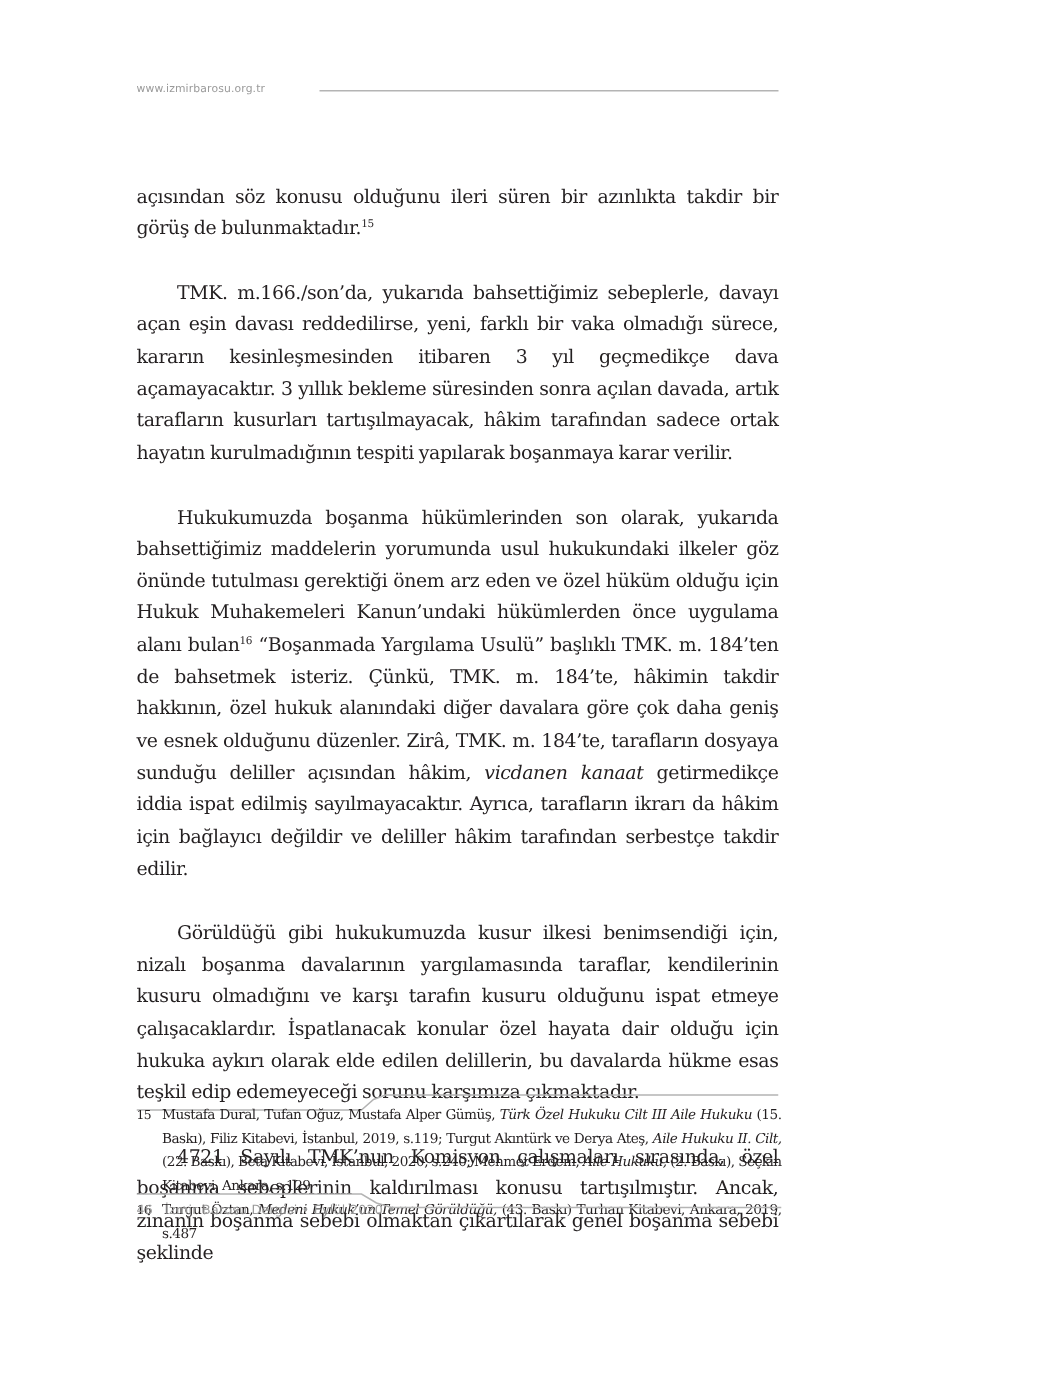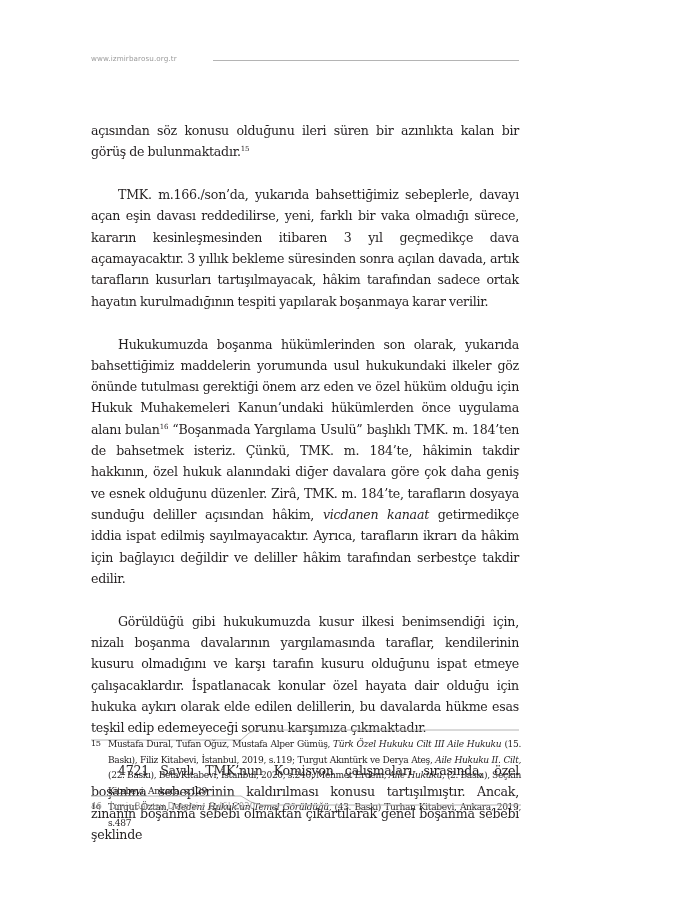--- a/index.html
+++ b/index.html
@@ -31,21 +31,21 @@
 <body>
 
 <div class="page">
 
   <div class="header">
     <span class="header-url">www.izmirbarosu.org.tr</span>
     <div class="header-rule"></div>
   </div>
 
   <div class="body-text" id="body-text">
-      <p><span>açısından söz konusu olduğunu ileri süren bir azınlıkta kalan bir görüş de bulunmaktadır.</span><sup>15</sup></p>
+      <p><span>açısından söz konusu olduğunu ileri süren bir azınlıkta takdir bir görüş de bulunmaktadır.</span><sup>15</sup></p>
       <div class="gap"></div>
       <p class="indent"><span>TMK. m.166./son’da, yukarıda bahsettiğimiz sebeplerle, davayı açan eşin davası reddedilirse, yeni, farklı bir vaka olmadığı sürece, kararın kesinleşmesinden itibaren 3 yıl geçmedikçe dava açamayacaktır. 3 yıllık bekleme süresinden sonra açılan davada, artık tarafların kusurları tartışılmayacak, hâkim tarafından sadece ortak hayatın kurulmadığının tespiti yapılarak boşanmaya karar verilir.</span></p>
       <div class="gap"></div>
       <p class="indent"><span>Hukukumuzda boşanma hükümlerinden son olarak, yukarıda bahsettiğimiz maddelerin yorumunda usul hukukundaki ilkeler göz önünde tutulması gerektiği önem arz eden ve özel hüküm olduğu için Hukuk Muhakemeleri Kanun’undaki hükümlerden önce uygulama alanı bulan</span><sup>16</sup><span> “Boşanmada Yargılama Usulü” başlıklı TMK. m. 184’ten de bahsetmek isteriz. Çünkü, TMK. m. 184’te, hâkimin takdir hakkının, özel hukuk alanındaki diğer davalara göre çok daha geniş ve esnek olduğunu düzenler.  Zirâ, TMK. m. 184’te, tarafların dosyaya sunduğu deliller açısından hâkim, </span><em>vicdanen kanaat</em><span> getirmedikçe iddia ispat edilmiş sayılmayacaktır. Ayrıca, tarafların ikrarı da hâkim için bağlayıcı değildir ve deliller hâkim tarafından serbestçe takdir edilir.</span></p>
       <div class="gap"></div>
       <p class="indent"><span>Görüldüğü gibi hukukumuzda kusur ilkesi benimsendiği için, nizalı boşanma davalarının yargılamasında taraflar, kendilerinin kusuru olmadığını ve karşı tarafın kusuru olduğunu ispat etmeye çalışacaklardır. İspatlanacak konular özel hayata dair olduğu için hukuka aykırı olarak elde edilen delillerin, bu davalarda hükme esas teşkil edip edemeyeceği sorunu karşımıza çıkmaktadır.</span></p>
       <div class="gap"></div>
       <p class="indent"><span>4721 Sayılı TMK’nun Komisyon çalışmaları sırasında, özel boşanma sebeplerinin kaldırılması konusu tartışılmıştır. Ancak, zinanın boşanma sebebi olmaktan çıkartılarak genel boşanma sebebi şeklinde</span></p>
     </div>
 

